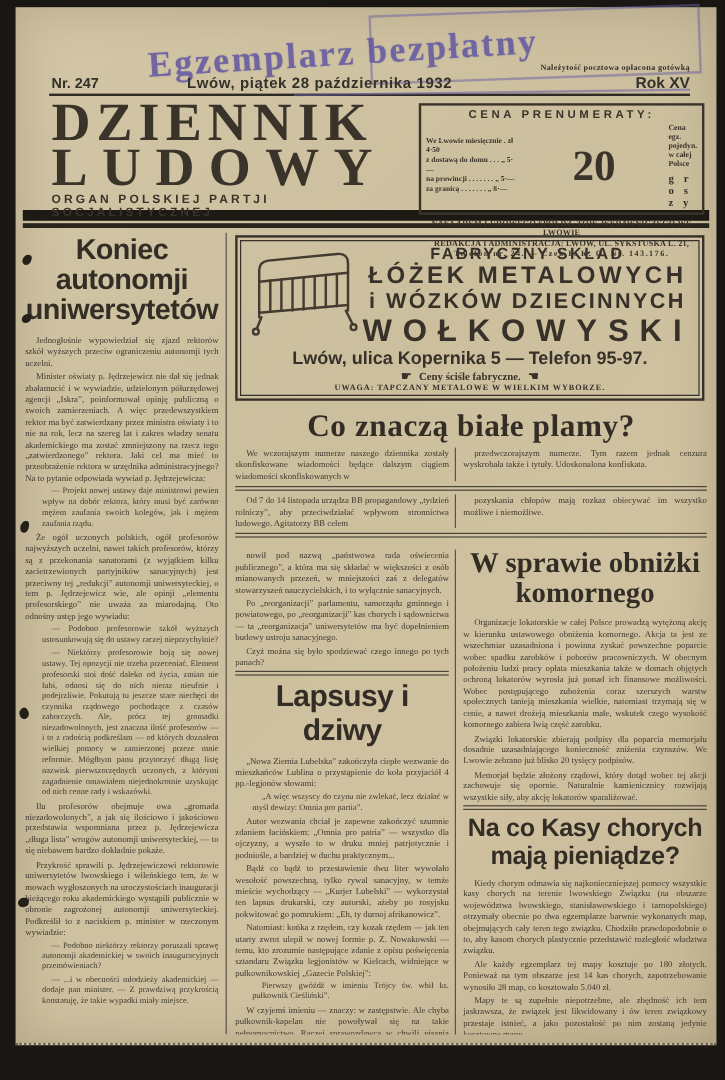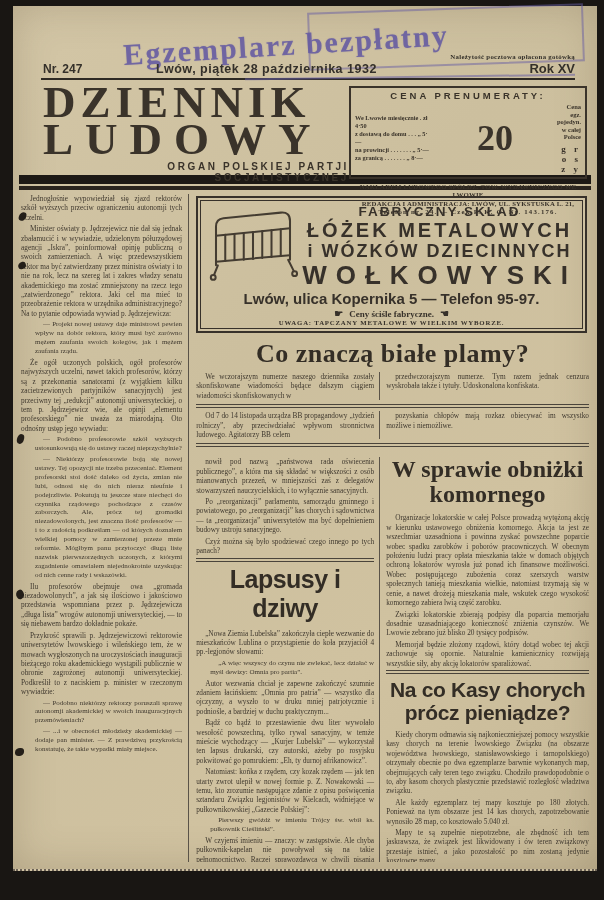--- a/index.html
+++ b/index.html
@@ -27,30 +27,30 @@
   .postage{font-size:6.8px;font-weight:bold;letter-spacing:.3px;margin-bottom:1px;}
   .year{font-family:"Liberation Sans",sans-serif;font-weight:bold;font-size:13px;}
   .header-rule{margin:0 22px 0 28px;border-top:2px solid #2e2a24;}
   
   .masthead{display:flex;justify-content:space-between;padding:4px 10px 0 30px;height:88px;}
   .mh-left{display:flex;flex-direction:column;}
   .mh-title{font-family:"Liberation Serif",serif;font-weight:bold;color:#3a332a;line-height:.82;}
   .mh-l1{font-size:45px;letter-spacing:5px;}
   .mh-l2{font-size:45px;letter-spacing:12px;}
   .mh-sub{font-family:"Liberation Sans",sans-serif;font-weight:bold;font-size:10px;
-          letter-spacing:2.6px;color:#3a332a;margin-top:3px;text-align:right;}
+          letter-spacing:2.6px;color:#3a332a;margin-top:3px;}
   .mh-right{width:238px;margin-top:2px;}
   .sub-box{border:2px solid #3a332a;padding:2px 4px 3px;color:#3a332a;}
   .sub-title{text-align:center;font-family:"Liberation Sans",sans-serif;font-weight:bold;
              font-size:9.5px;letter-spacing:3px;margin-bottom:2px;}
   .sub-row{display:flex;align-items:center;gap:40px;}
   .rates{width:102px;font-size:6.3px;font-weight:bold;line-height:8px;}
   .big-price{font-family:"Liberation Serif",serif;font-weight:bold;font-size:36px;
              line-height:30px;padding:0 4px;}
-  .price-notes{flex:1;text-align:right;font-weight:bold;}
+  .price-notes{flex:1;text-align:left;font-weight:bold;}
   .pn-s{font-size:6.5px;line-height:7.5px;display:block;}
   .pn-u{font-size:9px;letter-spacing:3px;display:block;margin-top:3px;}
   .imprint{margin-top:4px;color:#3a332a;font-weight:bold;text-align:center;}
   .imp-l{font-size:6.8px;line-height:8.6px;letter-spacing:.2px;display:block;}
   .imp-sp{letter-spacing:1.2px;}
   .bar1{height:9px;background:#1d1915;margin:3px 6px 0;}
   .bar2{height:4px;background:#2a241e;margin:2px 6px 0;}
   
   .cols{display:flex;height:668px;overflow:hidden;padding:4px 8px 0 6px;color:#3f382e;}
   .col-left{width:196px;padding:0 6px 0 2px;border-right:1px solid #5a5348;}
@@ -160,20 +160,24 @@
         </div>
       </div>
     </div>
 
     <div class="bar1"></div>
     <div class="bar2"></div>
 
     <div class="cols">
 
       <div class="col-left">
+        <h1 class="hl-left">
+          <span>Koniec autonomji</span><br>
+          <span>uniwersytetów</span>
+        </h1>
         <p class="bp">Jednogłośnie wypowiedział się zjazd rektorów szkół wyższych przeciw ograniczeniu autonomji tych uczelni.</p>
         <p class="bp">Minister oświaty p. Jędrzejewicz nie dał się jednak zbałamucić i w wywiadzie, udzielonym półurzędowej agencji „Iskra”, poinformował opinję publiczną o swoich zamierzeniach. A więc przedewszystkiem rektor ma być zatwierdzany przez ministra oświaty i to nie na rok, lecz na szereg lat i zakres władzy senatu akademickiego ma zostać zmniejszony na rzecz tego „zatwierdzonego” rektora. Jaki cel ma mieć to przeobrażenie rektora w urzędnika administracyjnego? Na to pytanie odpowiada wywiad p. Jędrzejewicza:</p>
         <p class="bq">— Projekt nowej ustawy daje ministrowi pewien wpływ na dobór rektora, który musi być zarówno mężem zaufania swoich kolegów, jak i mężem zaufania rządu.</p>
         <p class="bp">Że ogół uczonych polskich, ogół profesorów najwyższych uczelni, nawet takich profesorów, którzy są z przekonania sanatorami (z wyjątkiem kilku zacietrzewionych partyjników sanacyjnych) jest przeciwny tej „redukcji” autonomji uniwersyteckiej, o tem p. Jędrzejewicz wie, ale opinji „elementu profesorskiego” nie uważa za miarodajną. Oto odnośny ustęp jego wywiadu:</p>
         <p class="bq">— Podobno profesorowie szkół wyższych ustosunkowują się do ustawy raczej nieprzychylnie?</p>
         <p class="bq">— Niektórzy profesorowie boją się nowej ustawy. Tej opozycji nie trzeba przeceniać. Element profesorski stoi dość daleko od życia, zmian nie lubi, odnosi się do nich nieraz nieufnie i podejrzliwie. Pokutują tu jeszcze stare niechęci do czynnika rządowego pochodzące z czasów zaborczych. Ale, prócz tej gromadki niezadowolonych, jest znaczna ilość profesorów — i to z radością podkreślam — od których doznałem wielkiej pomocy w zamierzonej przeze mnie reformie. Mógłbym panu przytoczyć długą listę nazwisk pierwszorzędnych uczonych, z którymi zagadnienie omawiałem niejednokrotnie uzyskując od nich cenne rady i wskazówki.</p>
         <p class="bp">Ilu profesorów obejmuje owa „gromada niezadowolonych”, a jak się ilościowo i jakościowo przedstawia wspomniana przez p. Jędrzejewicza „długa lista” wrogów autonomji uniwersyteckiej, — to się niebawem bardzo dokładnie pokaże.</p>
         <p class="bp">Przykrość sprawili p. Jędrzejewiczowi rektorowie uniwersytetów lwowskiego i wileńskiego tem, że w mowach wygłoszonych na uroczystościach inauguracji bieżącego roku akademickiego wystąpili publicznie w obronie zagrożonej autonomji uniwersyteckiej. Podkreślił to z naciskiem p. minister w rzeczonym wywiadzie:</p>
         <p class="bq">— Podobno niektórzy rektorzy poruszali sprawę autonomji akademickiej w swoich inauguracyjnych przemówieniach?</p>
         <p class="bq">— ...i w obecności młodzieży akademickiej — dodaje pan minister. — Z prawdziwą przykrością konstatuję, że takie wypadki miały miejsce.</p>
@@ -251,21 +255,21 @@
             <h2 class="hl-serif">
               <span>W sprawie obniżki</span><br>
               <span>komornego</span>
             </h2>
             <p class="bp">Organizacje lokatorskie w całej Polsce prowadzą wytężoną akcję w kierunku ustawowego obniżenia komornego. Akcja ta jest ze wszechmiar uzasadniona i powinna zyskać powszechne poparcie wobec spadku zarobków i poborów pracowniczych. W obecnym położeniu ludzi pracy opłata mieszkania także w domach objętych ochroną lokatorów wyrosła już ponad ich finansowe możliwości. Wobec postępującego zubożenia coraz szerszych warstw społecznych tanieją mieszkania wielkie, natomiast trzymają się w cenie, a nawet drożeją mieszkania małe, wskutek czego wysokość komornego zabiera lwią część zarobku.</p>
             <p class="bp">Związki lokatorskie zbierają podpisy dla poparcia memorjału dosadnie uzasadniającego konieczność zniżenia czynszów. We Lwowie zebrano już blisko 20 tysięcy podpisów.</p>
             <p class="bp">Memorjał będzie złożony rządowi, który dotąd wobec tej akcji zachowuje się opornie. Naturalnie kamienicznicy rozwijają wszystkie siły, aby akcję lokatorów sparaliżować.</p>
             <div class="double-rule"></div>
             <h2 class="hl-sans2">
               <span>Na co Kasy chorych</span><br>
-              <span>prócz pieniądze?</span>
+              <span>mają pieniądze?</span>
             </h2>
             <p class="bp">Kiedy chorym odmawia się najkonieczniejszej pomocy wszystkie kasy chorych na terenie lwowskiego Związku (na obszarze województwa lwowskiego, stanisławowskiego i tarnopolskiego) otrzymały obecnie po dwa egzemplarze barwnie wykonanych map, obejmujących cały teren tego związku. Chodziło prawdopodobnie o to, aby kasom chorych plastycznie przedstawić rozległość władztwa związku.</p>
             <p class="bp">Ale każdy egzemplarz tej mapy kosztuje po 180 złotych. Ponieważ na tym obszarze jest 14 kas chorych, zapotrzebowanie wynosiło 28 map, co kosztowało 5.040 zł.</p>
             <p class="bp">Mapy te są zupełnie niepotrzebne, ale zbędność ich tem jaskrawsza, że związek jest likwidowany i ów teren związkowy przestaje istnieć, a jako pozostałość po nim zostaną jedynie kosztowne mapy.</p>
 
           </div>
         </div>
 
       </div>
     </div>

